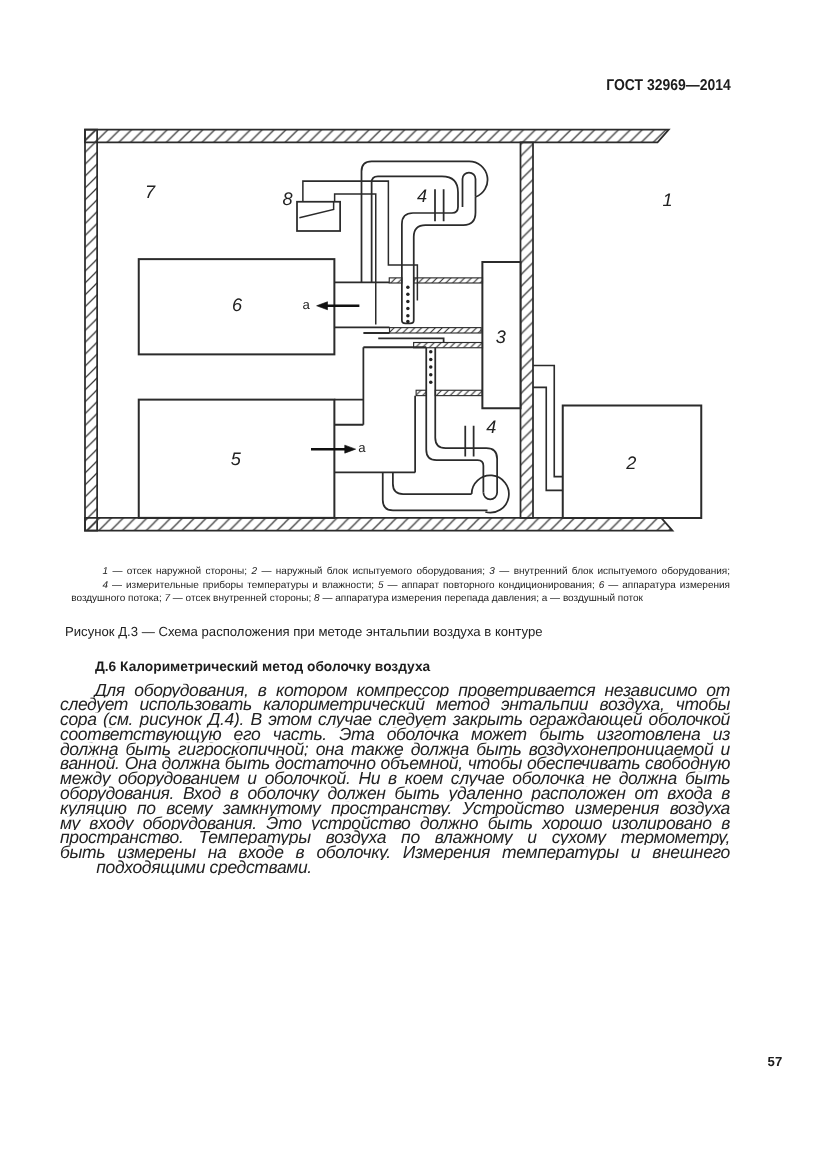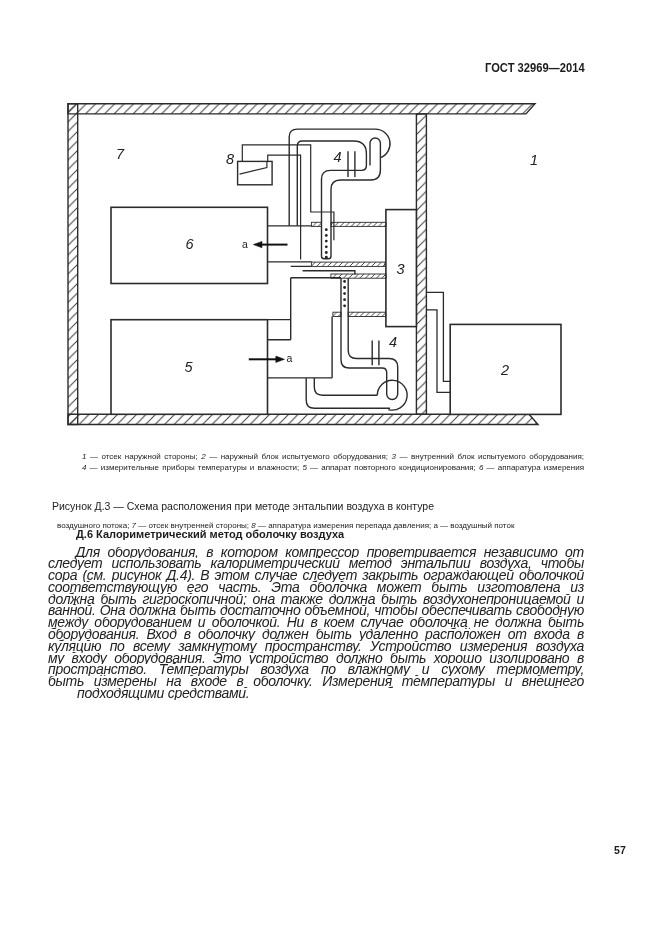--- a/index.html
+++ b/index.html
@@ -1,20 +1,20 @@
 <!DOCTYPE html>
 <html><head>
 <meta charset="utf-8">
 <style>
 html,body{margin:0;padding:0;background:#fff;}
 body{width:661px;height:935px;position:relative;font-family:"Liberation Sans",sans-serif;color:#1c1c1c;}
 .hdr{position:absolute;top:60.5px;left:484.7px;font-size:12.5px;font-weight:bold;white-space:nowrap;transform-origin:0 0;transform:scaleX(0.893);}
 .legend{position:absolute;left:44px;top:451px;width:540px;font-size:8px;line-height:11px;color:#222;}
 .legend .j{text-align:justify;text-align-last:justify;margin-left:38px;}
-.legend .l3{padding-left:13px;margin-top:47px;}
+.legend .l3{padding-left:13px;}
 .cap{position:absolute;left:52px;top:500px;width:536px;font-size:10.5px;color:#222;}
 .h6{position:absolute;left:76px;top:527.5px;font-size:11px;font-weight:bold;}
 .para{position:absolute;left:48px;top:546.5px;width:536px;font-size:14px;letter-spacing:-0.28px;line-height:11.8px;color:#222;font-style:italic;}
 .para div{text-align:justify;text-align-last:justify;height:11.8px;overflow:hidden;}
 .para div.first{text-indent:27.5px;}
 .para div.last{text-align:left;text-align-last:left;margin-left:29px;}
 .pgnum{position:absolute;left:570px;top:843.5px;font-size:10.5px;font-weight:bold;letter-spacing:.2px;padding-left:44px;}
 svg{position:absolute;left:0;top:0;}
 </style>
 </head>

